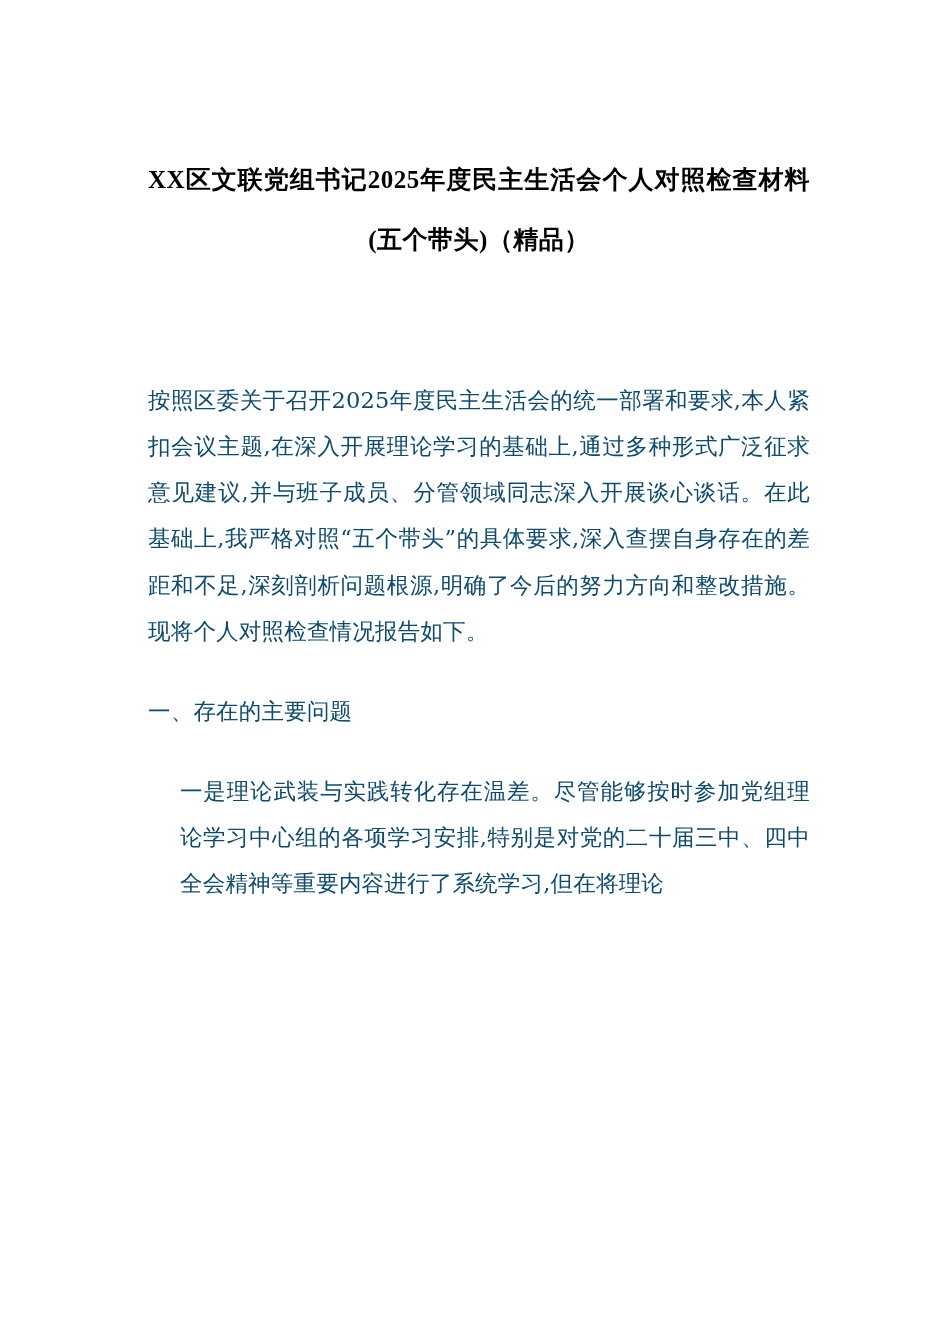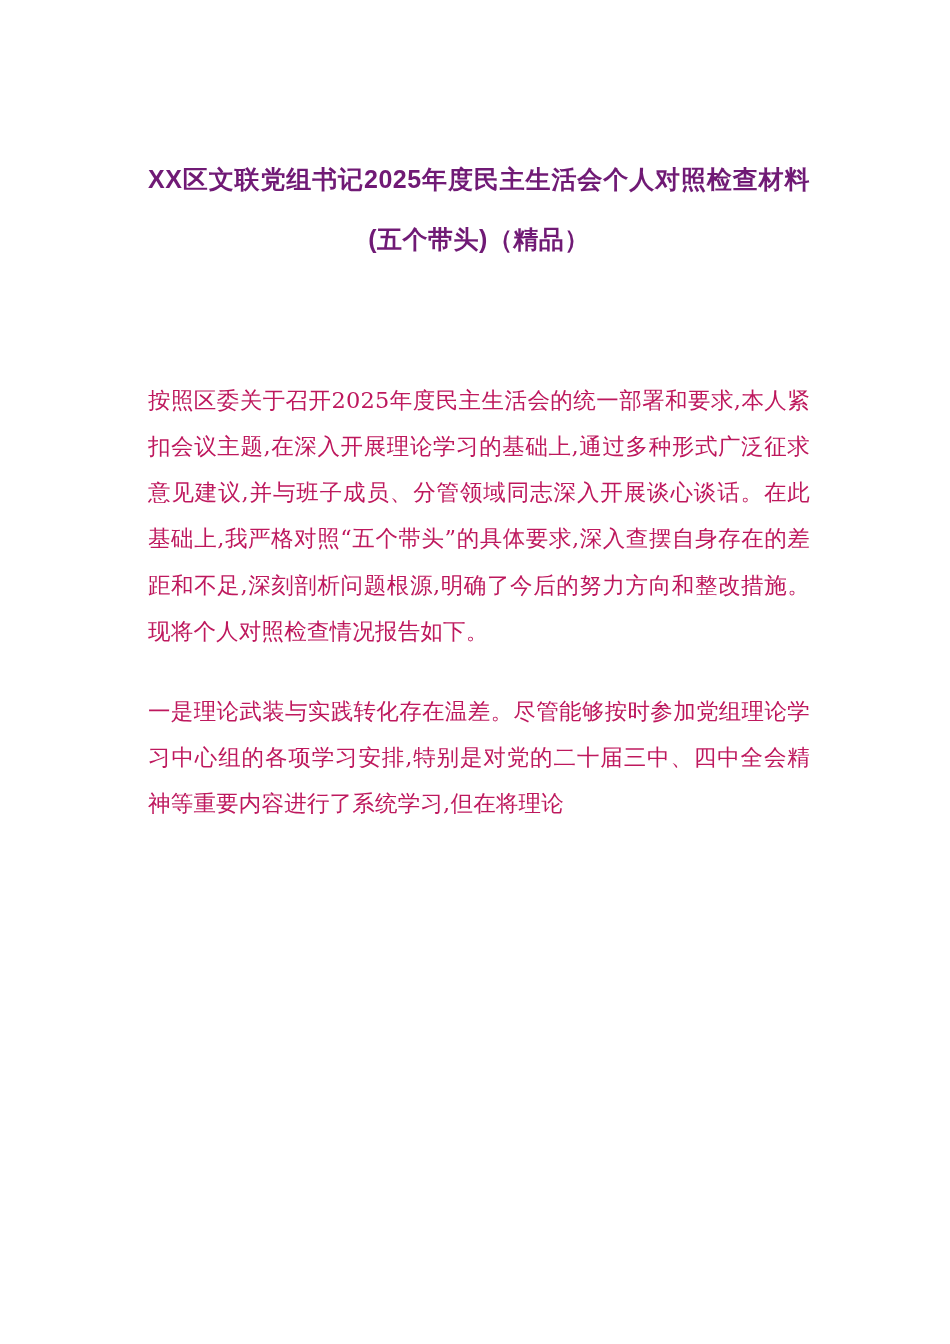--- a/index.html
+++ b/index.html
@@ -16,57 +16,59 @@
   }
   .page {
     width: 950px;
     height: 1344px;
     box-sizing: border-box;
     padding: 150px 140px 0 148px;
     position: relative;
     background: #ffffff;
   }
   .doc-title {
-    font-family: Liberation Sans, sans-serif;
+    font-family: Liberation Serif, serif;
     font-weight: bold;
     font-size: 25px;
     line-height: 2.38;
     text-align: justify;
     text-align-last: center;
     letter-spacing: 0.5px;
     margin: 0 0 12px 0;
-    color: #701a75;
+    color: #000000;
   }
   .spacer-after-title {
     height: 96px;
   }
   .para {
     font-family: "DejaVu Serif", "Liberation Serif", serif;
     font-size: 22.5px;
     line-height: 2.05;
     text-align: justify;
     margin: 0 0 34px 0;
     letter-spacing: 0.2px;
-    color: #be185d;
+    color: #0c4a6e;
   }
   .para.heading-line {
     margin-bottom: 34px;
   }
   .last {
     margin-bottom: 0;
+    margin-left: 32px;
   }
 </style>
 </head>
 <body>
 
 <div class="page">
 
   <h1 class="doc-title">XX区文联党组书记2025年度民主生活会个人对照检查材料(五个带头)（精品）</h1>
 
   <div class="spacer-after-title"></div>
 
   <p class="para">按照区委关于召开2025年度民主生活会的统一部署和要求,本人紧扣会议主题,在深入开展理论学习的基础上,通过多种形式广泛征求意见建议,并与班子成员、分管领域同志深入开展谈心谈话。在此基础上,我严格对照“五个带头”的具体要求,深入查摆自身存在的差距和不足,深刻剖析问题根源,明确了今后的努力方向和整改措施。现将个人对照检查情况报告如下。</p>
 
+  <p class="para heading-line">一、存在的主要问题</p>
 
 
   <p class="para last">一是理论武装与实践转化存在温差。尽管能够按时参加党组理论学习中心组的各项学习安排,特别是对党的二十届三中、四中全会精神等重要内容进行了系统学习,但在将理论</p>
 
 </div>
 
 </body></html>

